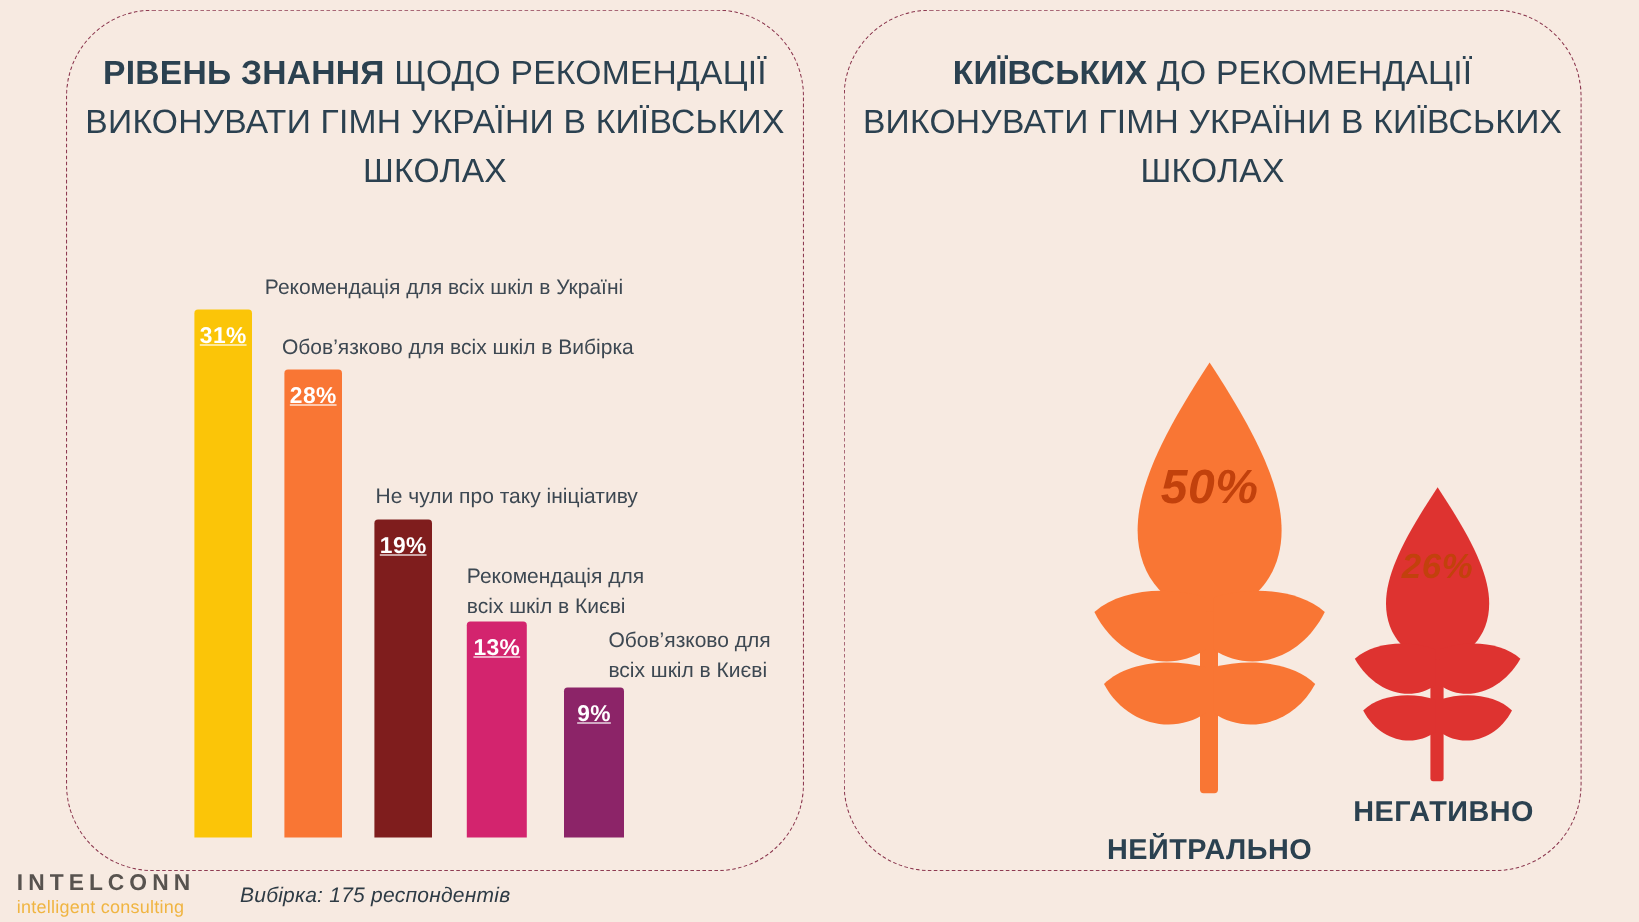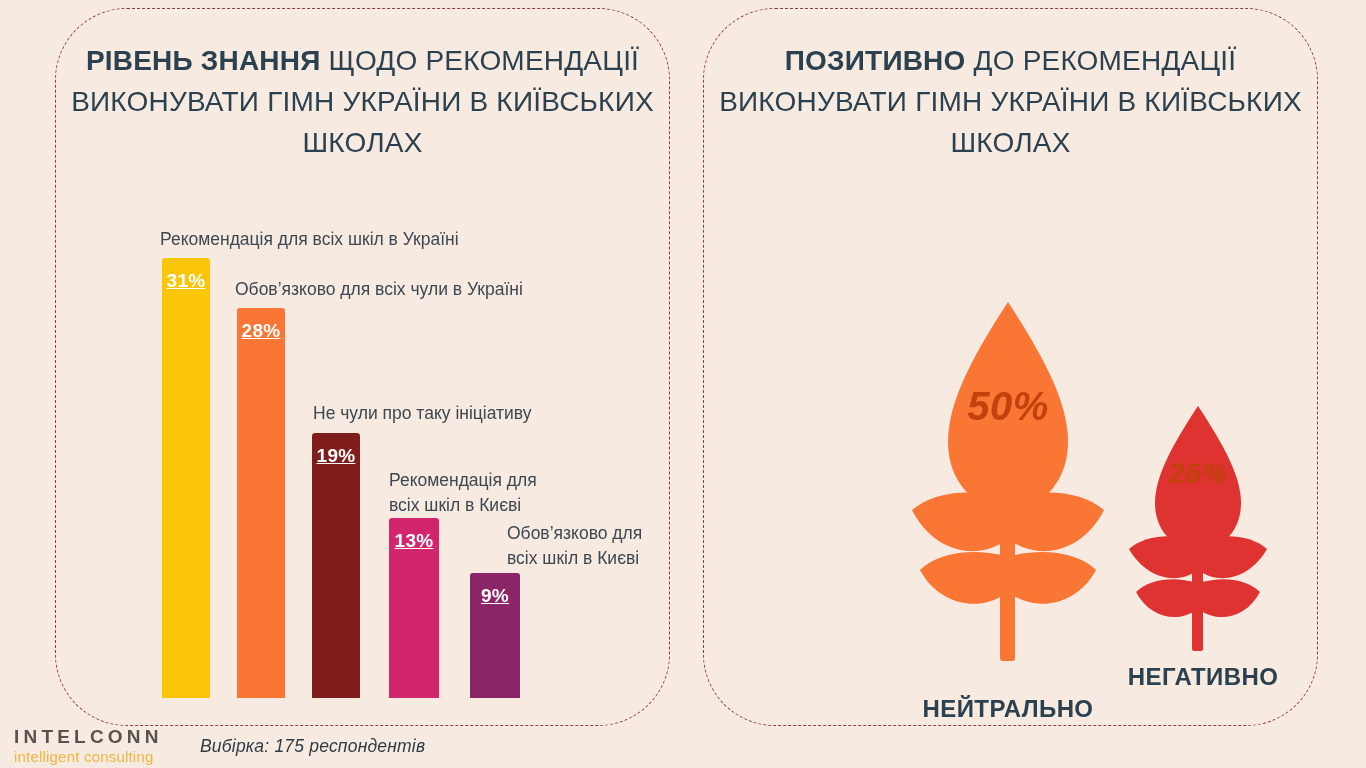--- a/index.html
+++ b/index.html
@@ -127,26 +127,26 @@
 
   <div class="panel-title" id="title-left">
     <b>РІВЕНЬ ЗНАННЯ</b><span> ЩОДО РЕКОМЕНДАЦІЇ ВИКОНУВАТИ ГІМН УКРАЇНИ В КИЇВСЬКИХ ШКОЛАХ</span>
   </div>
 
   <div id="bars">
 
     <div class="bar" style="left:162px; width:48px; height:440px; background:#FBC508;">
       <div class="bar-value">31%</div>
     </div>
-    <div class="bar-label" style="left:160px; top:227px; width:420px;">Рекомендація для всіх шкіл в Україні</div>
+    <div class="bar-label" style="left:160px; top:227px; width:420px;text-align:center;">Рекомендація для всіх шкіл в Україні</div>
 
     <div class="bar" style="left:237px; width:48px; height:390px; background:#F97634;">
       <div class="bar-value">28%</div>
     </div>
-    <div class="bar-label" style="left:235px; top:277px; width:420px;">Обов’язково для всіх чули в Україні</div>
+    <div class="bar-label" style="left:235px; top:277px; width:420px;">Обов’язково для всіх шкіл в Вибірка</div>
 
     <div class="bar" style="left:312px; width:48px; height:265px; background:#7f1d1d;">
       <div class="bar-value">19%</div>
     </div>
     <div class="bar-label" style="left:313px; top:401px; width:360px;">Не чули про таку ініціативу</div>
 
     <div class="bar" style="left:389px; width:50px; height:180px; background:#D3246E;">
       <div class="bar-value">13%</div>
     </div>
     <div class="bar-label" style="left:389px; top:468px; width:220px;">Рекомендація для
@@ -156,21 +156,21 @@
       <div class="bar-value">9%</div>
     </div>
     <div class="bar-label" style="left:470px; top:521px; width:200px;margin-left:37px;">Обов’язково для
 всіх шкіл в Києві</div>
 
   </div>
 
   <div class="panel" id="panel-right"></div>
 
   <div class="panel-title" id="title-right">
-    <b>ПОЗИТИВНО</b><span> ДО РЕКОМЕНДАЦІЇ ВИКОНУВАТИ ГІМН УКРАЇНИ В КИЇВСЬКИХ ШКОЛАХ</span>
+    <b>КИЇВСЬКИХ</b><span> ДО РЕКОМЕНДАЦІЇ ВИКОНУВАТИ ГІМН УКРАЇНИ В КИЇВСЬКИХ ШКОЛАХ</span>
   </div>
 
   <div id="plants">
 
 
     <div class="plant" style="left:205px; top:298px;">
       <svg width="200" height="368" viewBox="0 0 200 368">
         <rect x="92" y="118" width="15" height="245" rx="3" fill="#F97634"></rect>
         <path d="M100 4 C 138 62, 160 106, 160 144 C 160 184, 133 212, 100 212 C 67 212, 40 184, 40 144 C 40 106, 62 62, 100 4 Z" fill="#F97634"></path>
         <path d="M97 200 C 64 190, 26 193, 4 212 C 24 252, 66 264, 97 243 Z" fill="#F97634"></path>

